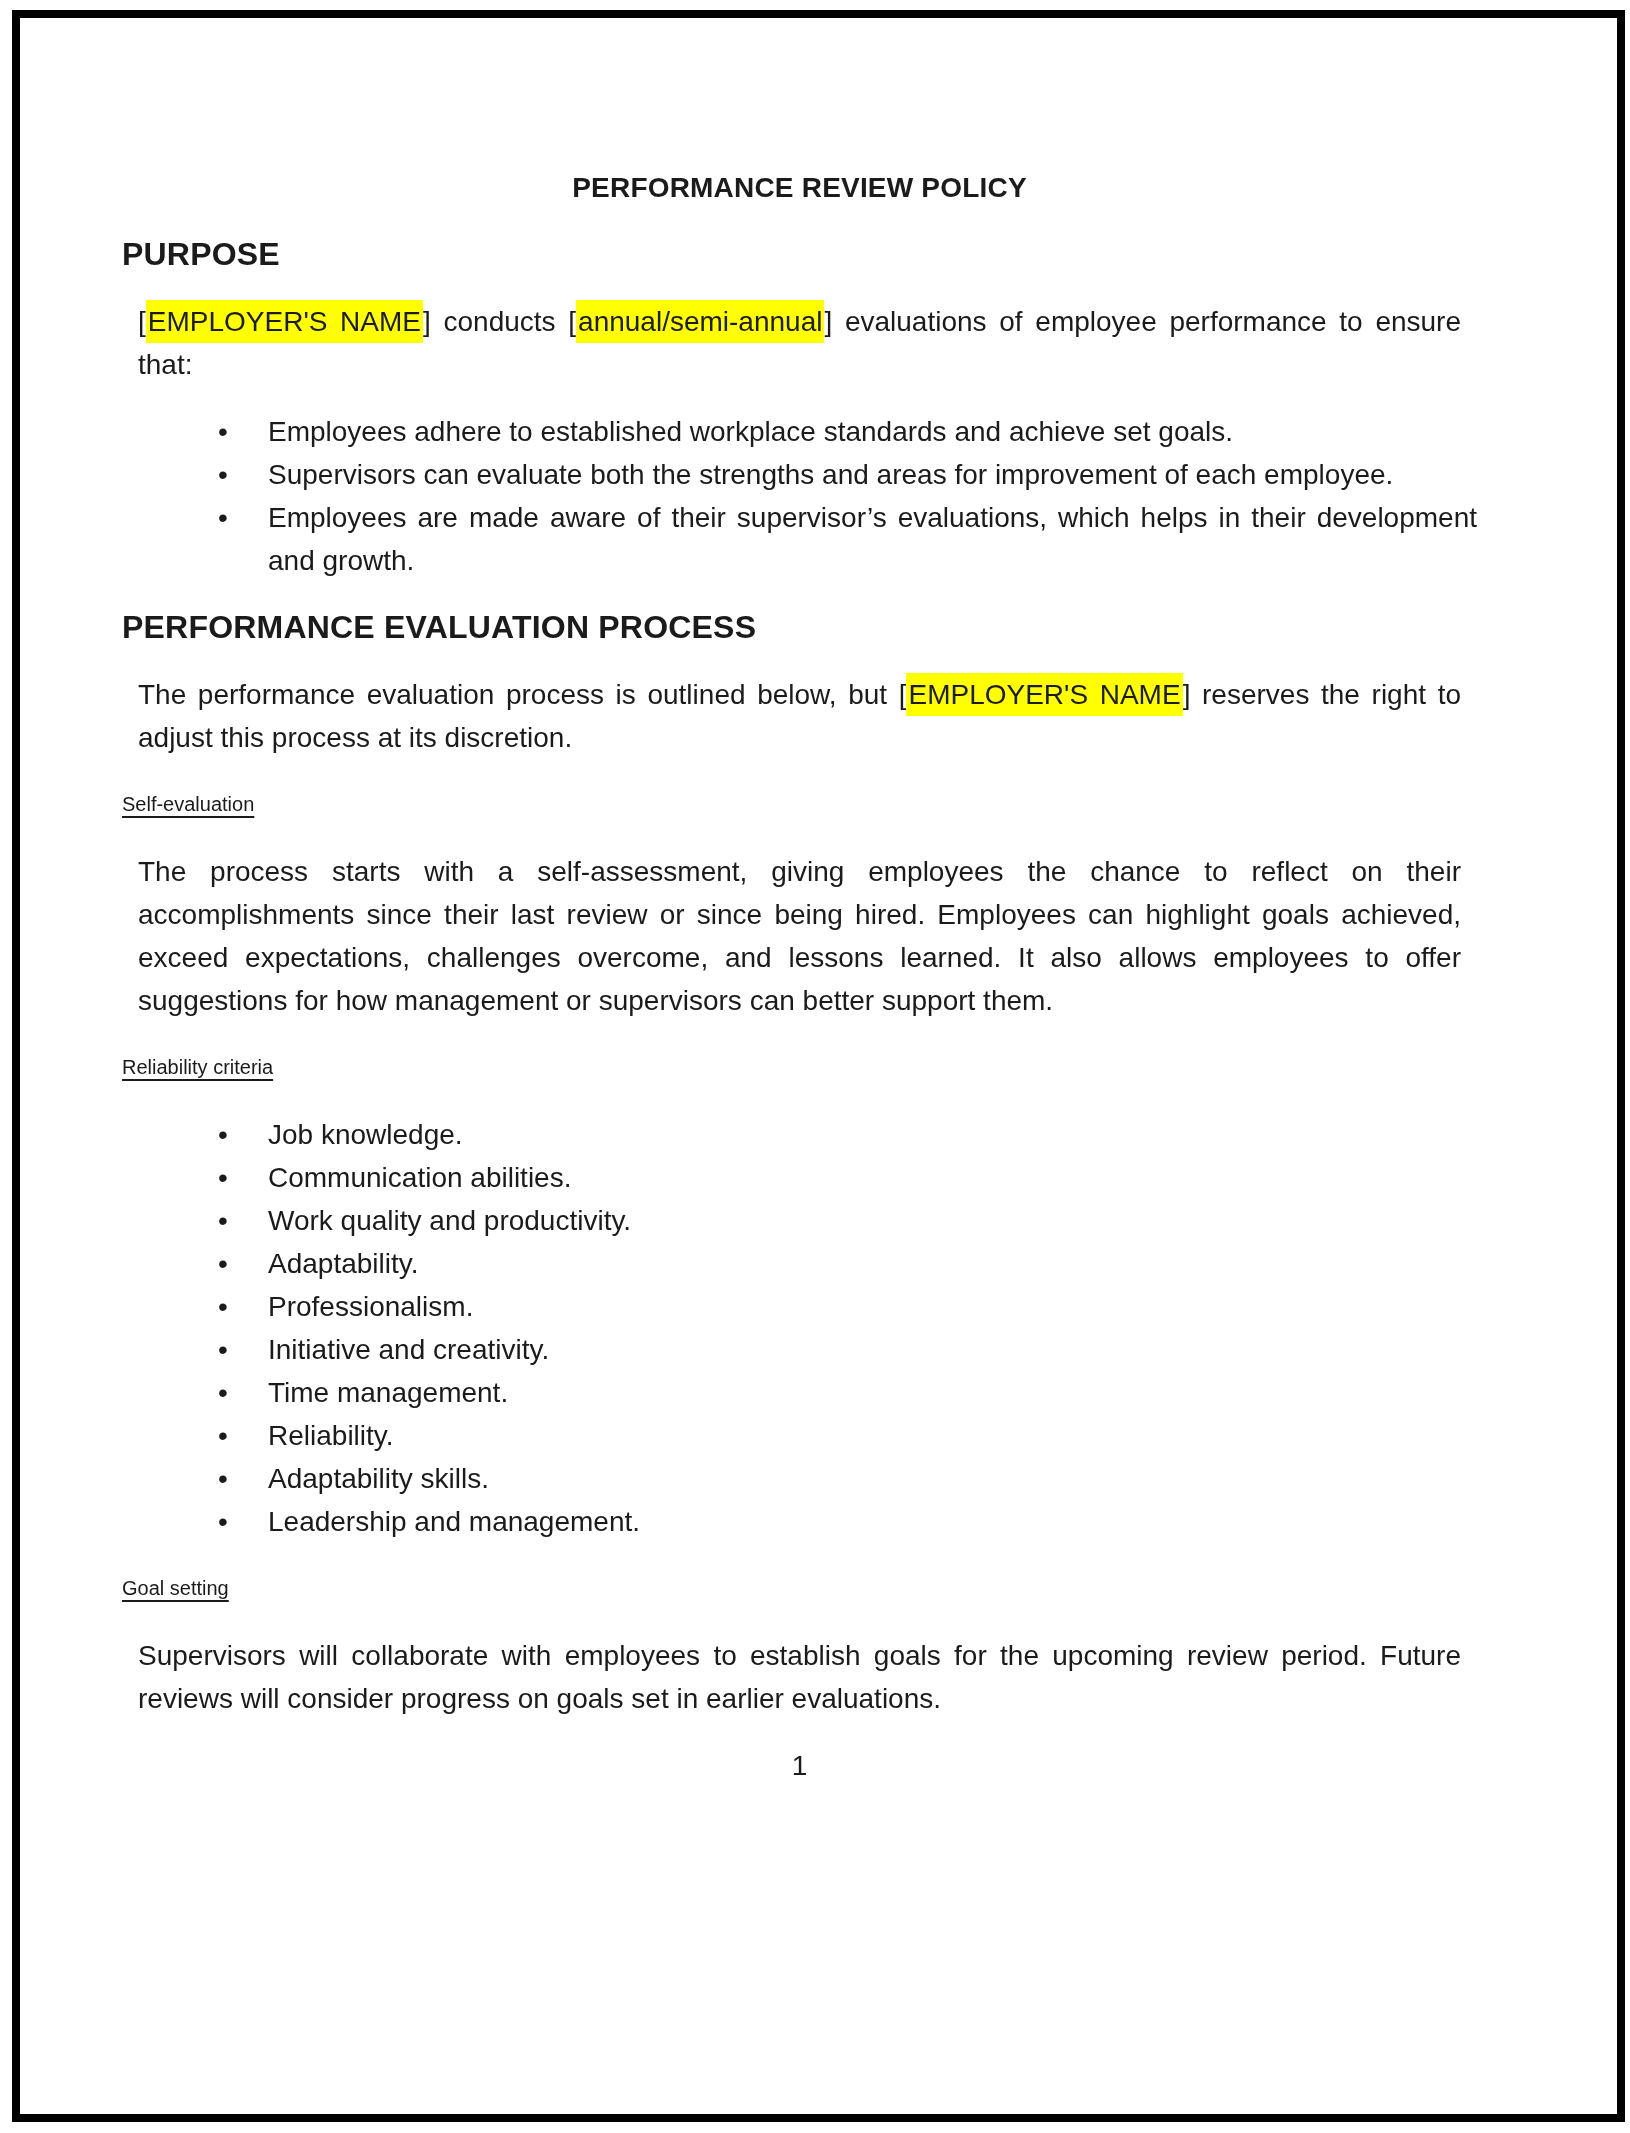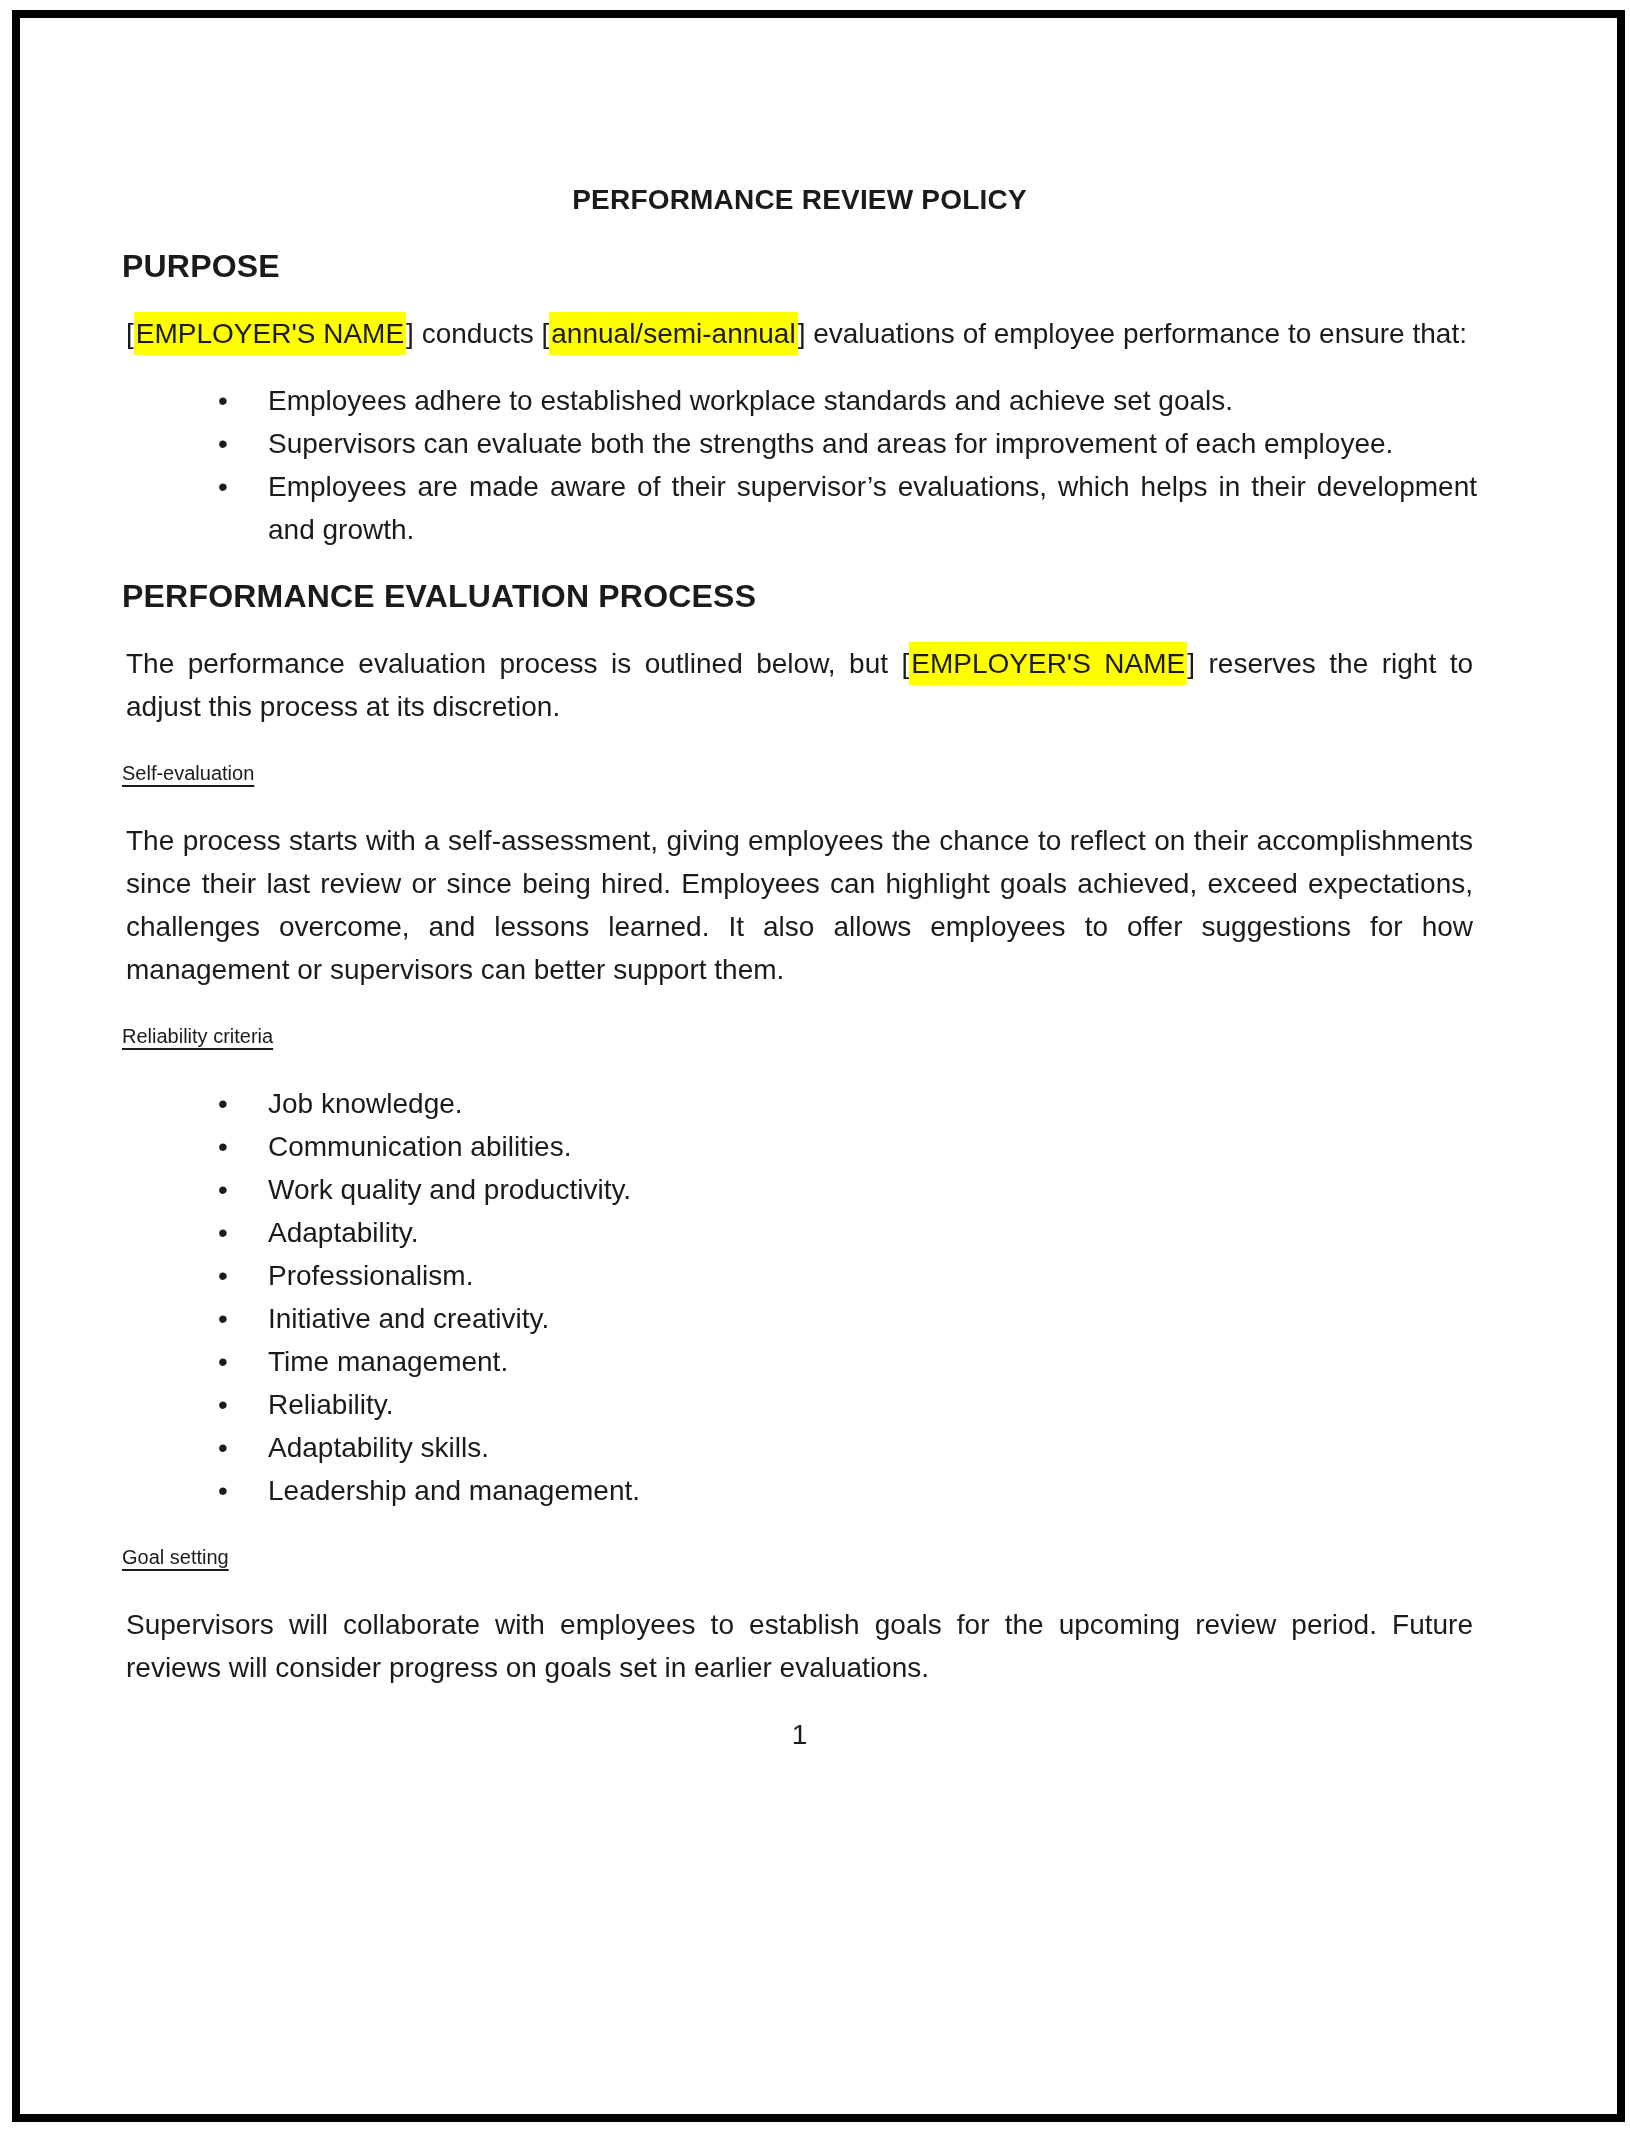--- a/index.html
+++ b/index.html
@@ -21,21 +21,21 @@
     top: 10px;
     left: 12px;
     right: 5px;
     bottom: 11px;
     border: 8px solid #000000;
     pointer-events: none;
   }
   .content {
     position: absolute;
     left: 122px;
-    top: 16px;
+    top: 4px;
     width: 1355px;
     padding-top: 162px;
     font-size: 28px;
     line-height: 43px;
   }
   h1.doc-title {
     margin: 0;
     font-size: 28px;
     line-height: 43px;
     font-weight: 700;
@@ -52,21 +52,21 @@
   h3.sub-heading {
     margin: 24px 0;
     font-size: 20px;
     line-height: 43px;
     font-weight: 400;
     text-decoration: underline;
     text-decoration-thickness: 2px;
     text-underline-offset: 5px;
   }
   p.para {
-    margin: 24px 4px;
+    margin: 24px 16px;
     text-align: justify;
   }
   ul.blist {
     margin: 24px 0;
     padding: 0 0 0 96px;
     list-style: none;
   }
   li.bitem {
     position: relative;
     padding-left: 50px;

